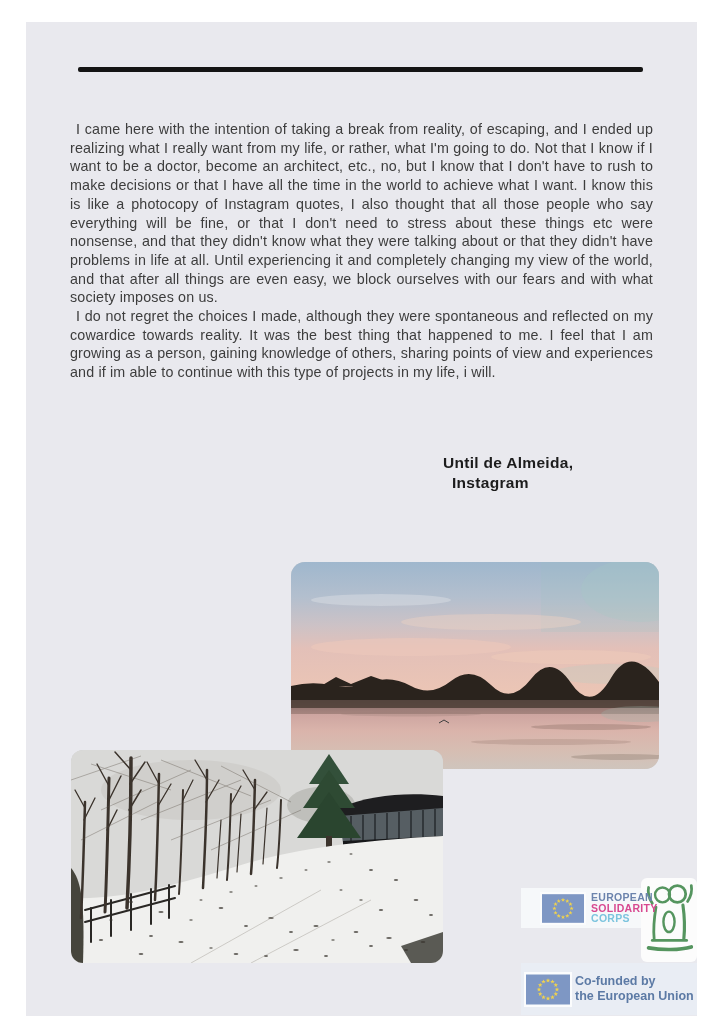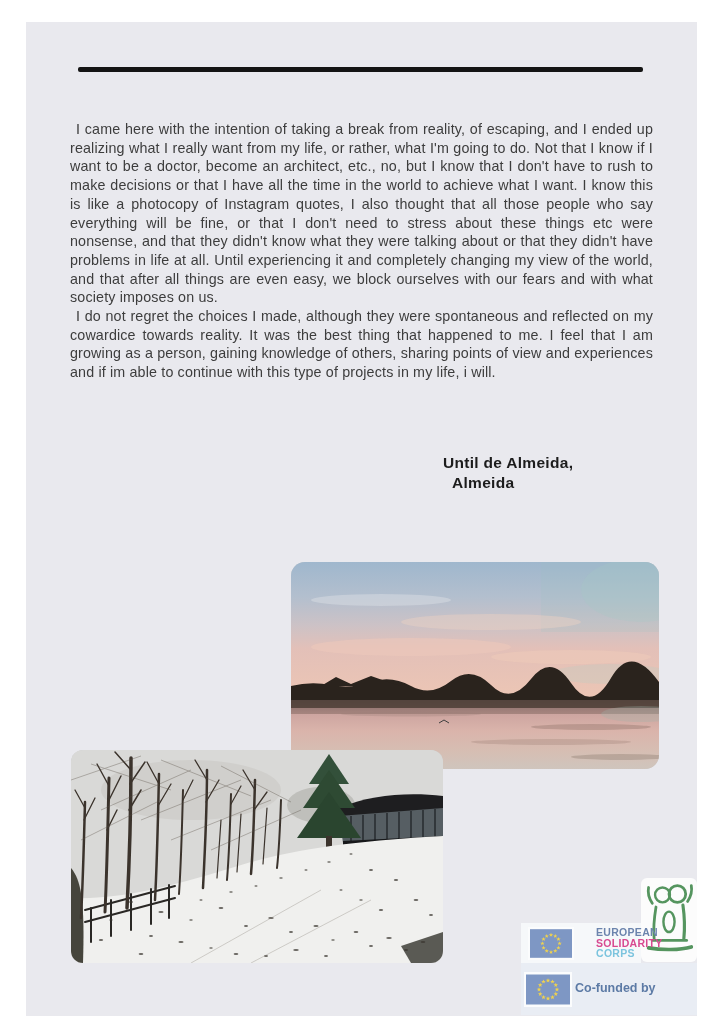--- a/index.html
+++ b/index.html
@@ -34,23 +34,23 @@
   .photo{position:absolute;overflow:hidden;background:#ccc;}
   .photo svg{display:block;}
   .photo.sunset{left:265px;top:540px;width:368px;height:207px;border-radius:14px;z-index:1;}
   .photo.snow{left:45px;top:728px;width:372px;height:213px;border-radius:12px;z-index:2;}
   .green-box{
     position:absolute;left:615px;top:856px;width:56px;height:84px;
     background:#fcfcfc;border-radius:6px;z-index:3;
     display:flex;align-items:center;justify-content:center;
   }
   .esc-row{
-    position:absolute;left:495px;top:901px;width:120px;height:40px;
+    position:absolute;left:495px;top:866px;width:120px;height:40px;
     background:var(--logo-box-bg,#f6f8fa);z-index:3;
-    display:flex;align-items:center;gap:22px;padding-left:7px;box-sizing:border-box;
+    display:flex;align-items:center;gap:5px;padding-left:19px;box-sizing:border-box;
   }
   .cofunded-row{
     position:absolute;left:495px;top:941px;width:176px;height:52px;
     background:var(--cofunded-box-bg,#e9edf4);z-index:3;
     display:flex;align-items:center;gap:3px;padding-left:3px;box-sizing:border-box;
   }
   .flag-tile{background:#fbfcfd;padding:2px;line-height:0;}
   .esc-text{font-weight:bold;font-size:10.5px;line-height:10.5px;letter-spacing:0.3px;}
   .esc-text .l1{color:var(--esc-european-color,#6c84ad);}
   .esc-text .l2{color:var(--esc-solidarity-color,#d84990);}
@@ -65,21 +65,21 @@
 
     <div class="divider"></div>
 
     <div class="textblock">
       <p>I came here with the intention of taking a break from reality, of escaping, and I ended up realizing what I really want from my life, or rather, what I'm going to do. Not that I know if I want to be a doctor, become an architect, etc., no, but I know that I don't have to rush to make decisions or that I have all the time in the world to achieve what I want. I know this is like a photocopy of Instagram quotes, I also thought that all those people who say everything will be fine, or that I don't need to stress about these things etc were nonsense, and that they didn't know what they were talking about or that they didn't have problems in life at all. Until experiencing it and completely changing my view of the world, and that after all things are even easy, we block ourselves with our fears and with what society imposes on us.</p>
       <p>I do not regret the choices I made, although they were spontaneous and reflected on my cowardice towards reality. It was the best thing that happened to me. I feel that I am growing as a person, gaining knowledge of others, sharing points of view and experiences and if im able to continue with this type of projects in my life, i will.</p>
     </div>
 
     <div class="attribution">
       <div>Until de Almeida,</div>
-      <div class="country">Almeida</div>
+      <div class="country">Instagram</div>
     </div>
 
     <div class="photo sunset">
       <svg width="368" height="207" viewBox="0 0 368 207">
         <defs>
           <linearGradient id="skyGrad" x1="0" y1="0" x2="0" y2="1">
             <stop offset="0%" stop-color="#9fb7cd"></stop>
             <stop offset="25%" stop-color="#b3bfce"></stop>
             <stop offset="45%" stop-color="#ccc2c6"></stop>
             <stop offset="62%" stop-color="#e3c0b8"></stop>
@@ -283,17 +283,18 @@
 
     <div class="cofunded-row">
       <span class="flag-tile">
         <svg width="44" height="31" viewBox="0 0 44 30">
           <rect width="44" height="30" fill="var(--eu-flag-blue,#7e97c4)"></rect>
           <use href="#eustars"></use>
         </svg>
       </span>
       <span class="cofunded-text">
         <div>Co-funded by</div>
+        <div>the European Union</div>
       </span>
     </div>
 
   </div>
 </div>
 
 </body></html>

